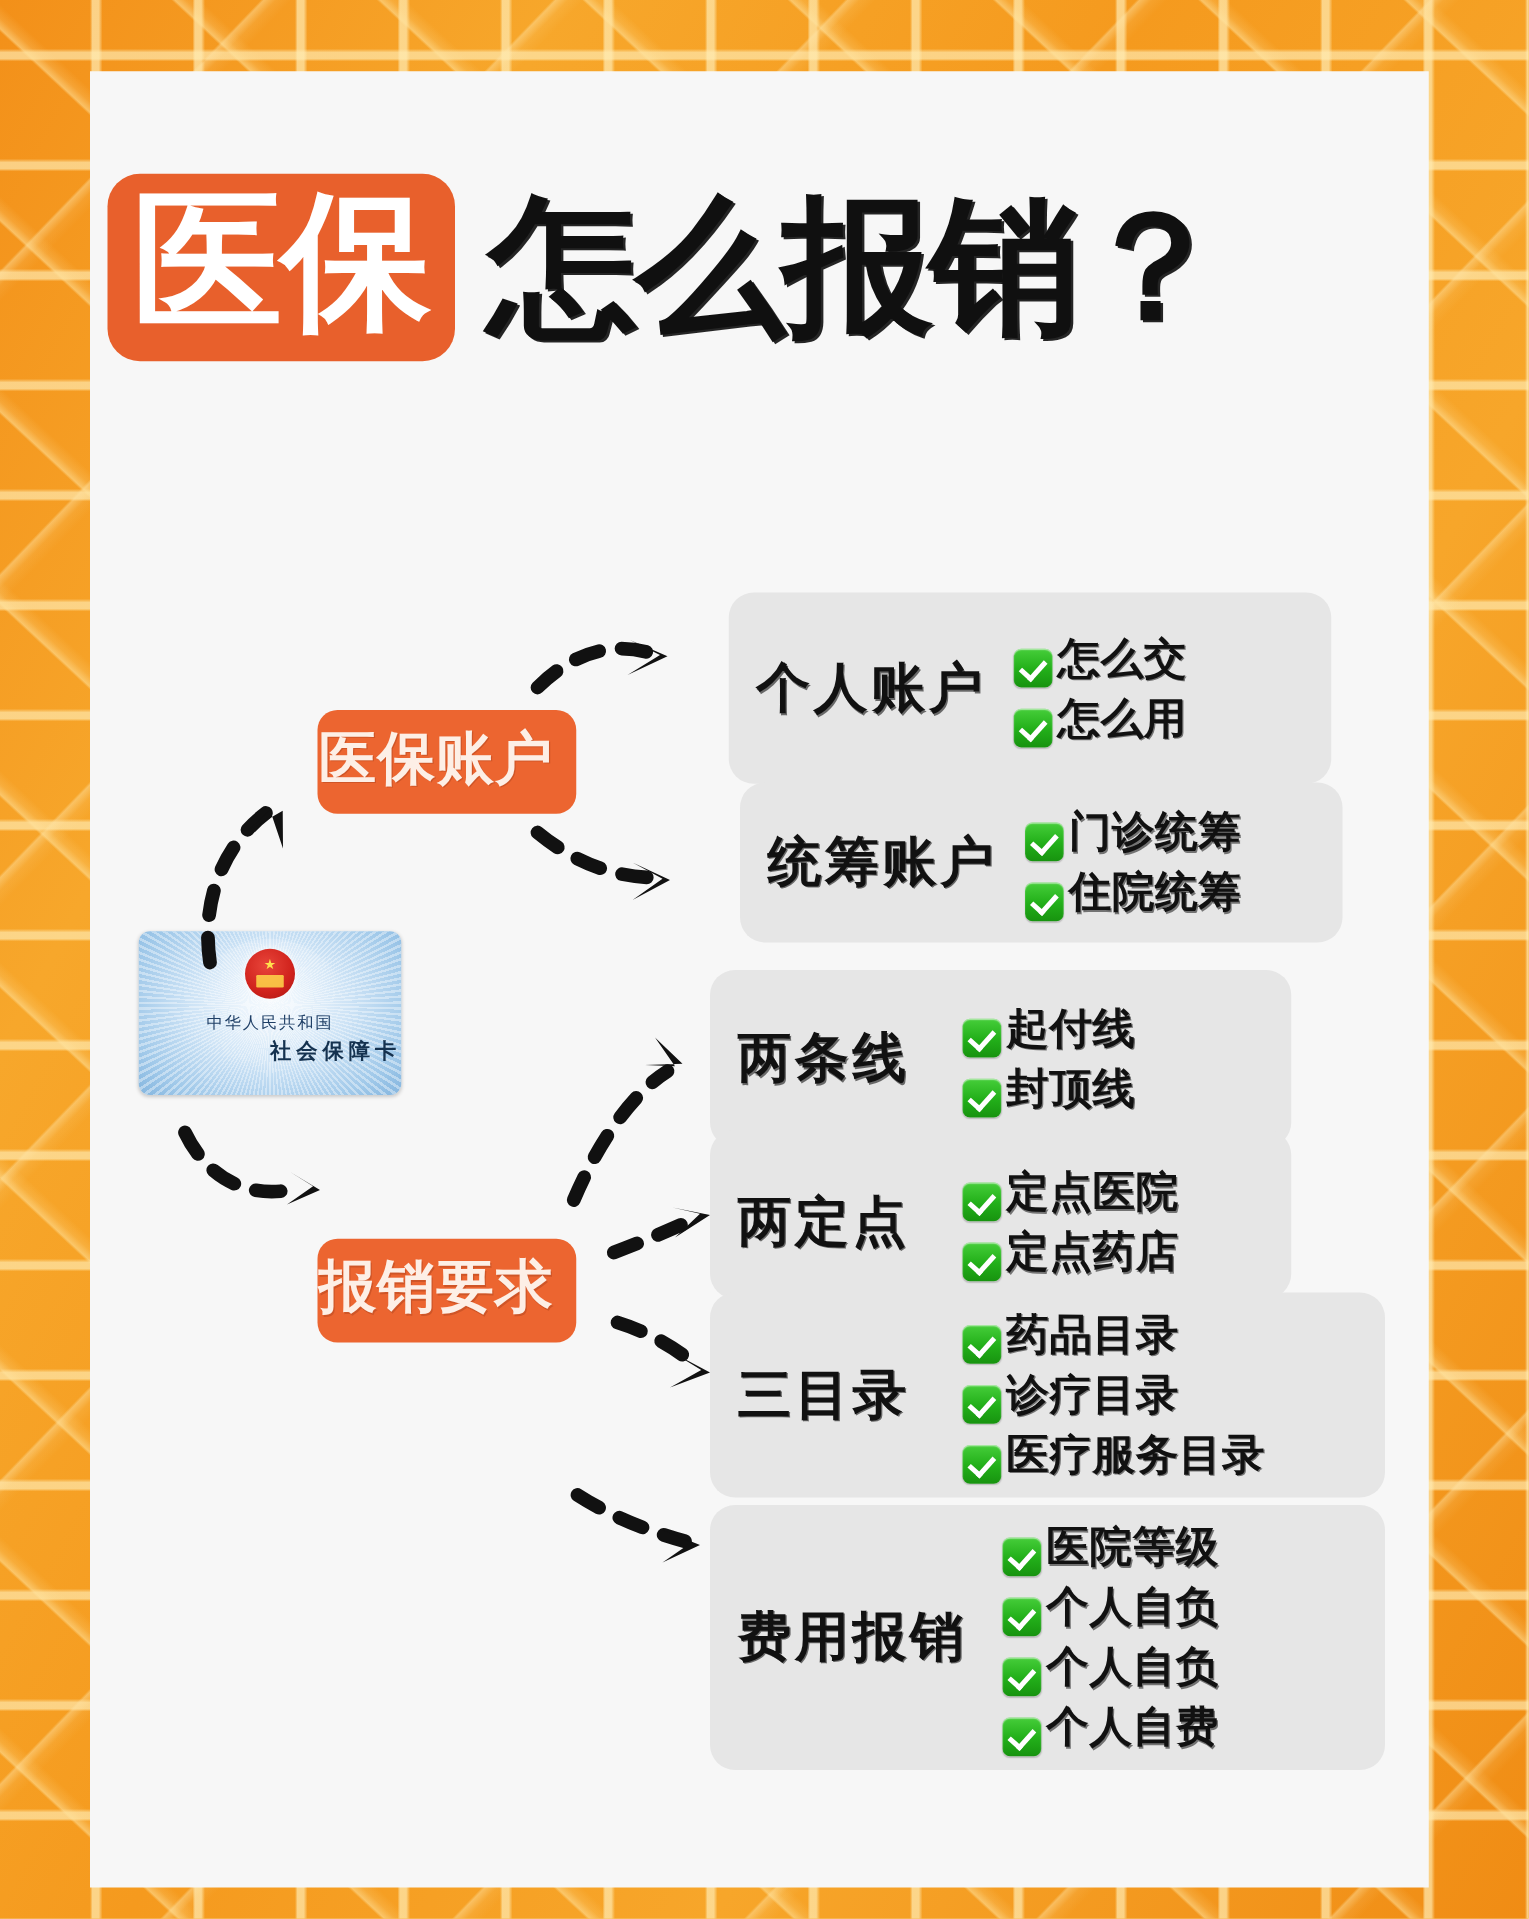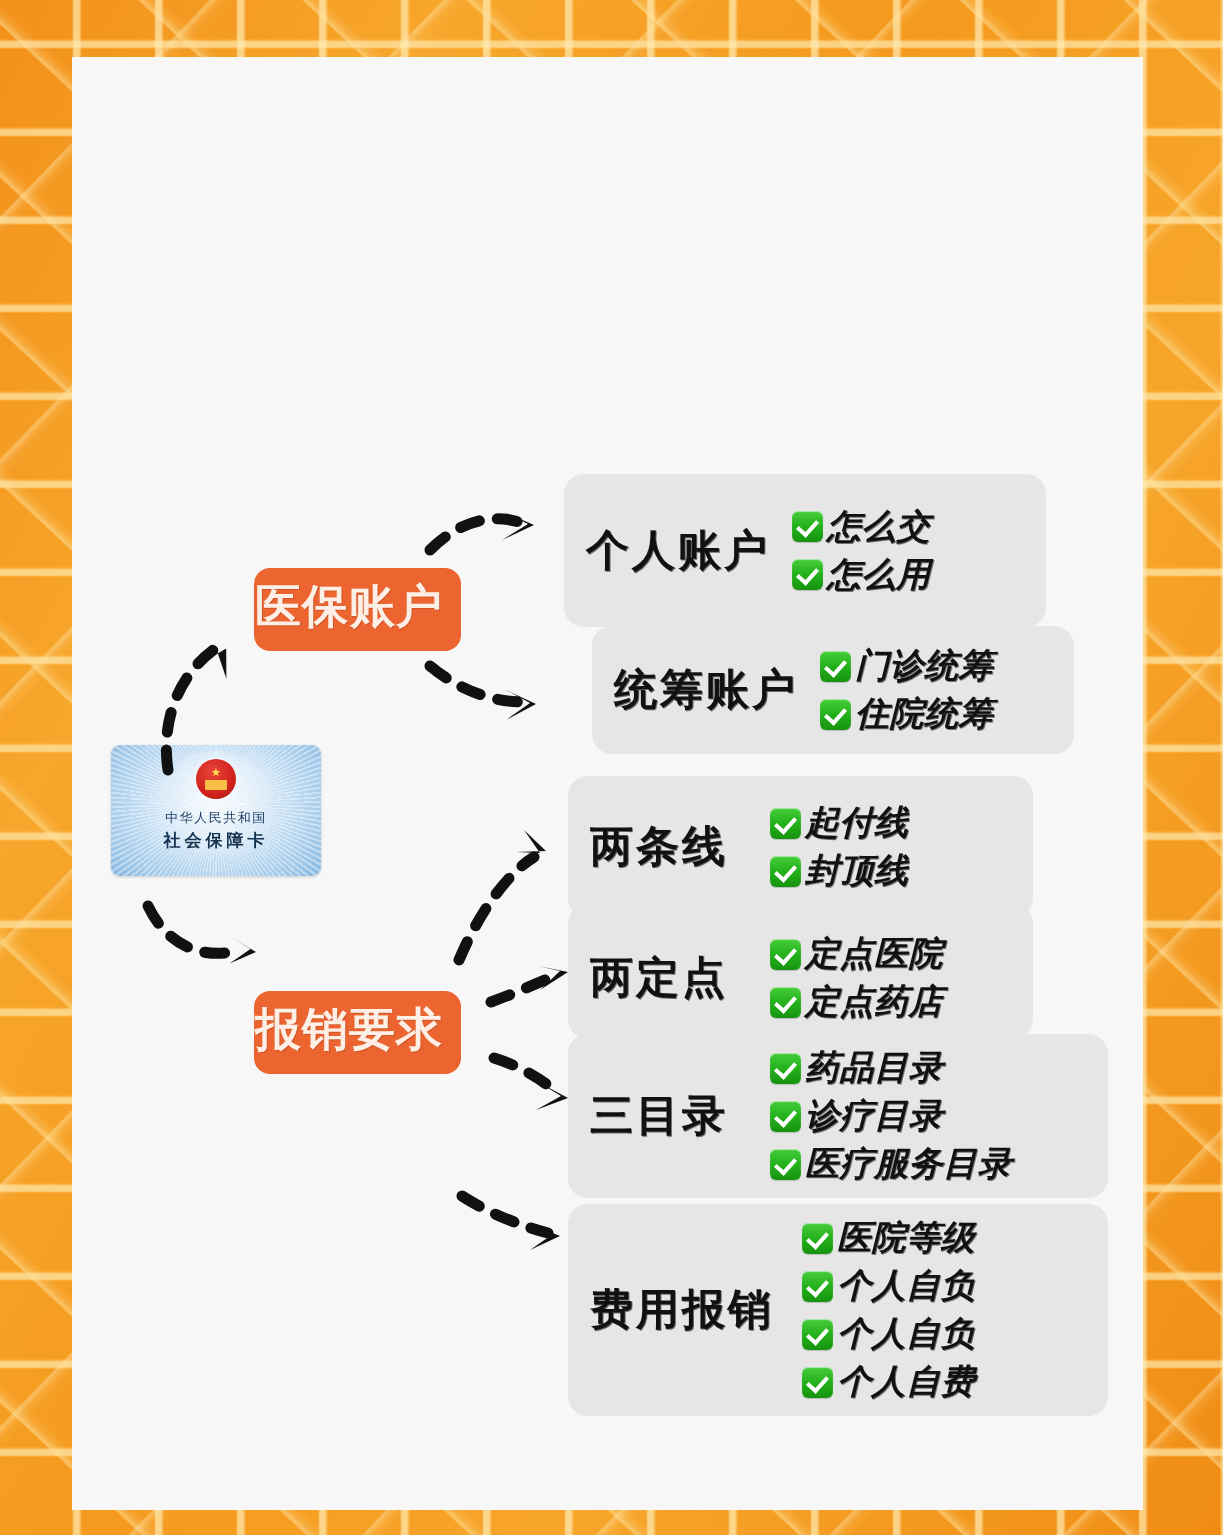--- a/index.html
+++ b/index.html
@@ -159,21 +159,21 @@
     text-align: center;
     font-size: 13px;
     letter-spacing: 1.5px;
     color: #1F3F66;
     font-family: "DejaVu Sans", "Liberation Sans", sans-serif;
   }
   #ss-card .line2 {
     position: absolute;
     left: 0; right: 0;
     top: 84px;
-    text-align: center;
+    text-align: right;
     font-size: 17px;
     font-weight: 700;
     letter-spacing: 4px;
     color: #15324F;
     font-family: "DejaVu Sans", "Liberation Sans", sans-serif;
   }
 
   
   .group-badge {
     position: absolute;
@@ -216,24 +216,23 @@
     white-space: nowrap;
     text-shadow: 1px 1px 0 rgba(0,0,0,0.55);
   }
   .card-items {
     display: flex;
     flex-direction: column;
     justify-content: center;
   }
   .card-item {
     display: flex;
-    align-items: center;
+    align-items: flex-end;
     gap: 4px;
     margin: 1px 0;
-    font-style: italic;
   }
   .chk {
     flex: 0 0 auto;
     width: 31px;
     height: 31px;
     border-radius: 6px;
     background: linear-gradient(180deg, #46CE3A 0%, #23B01A 52%, #17930F 100%);
     box-shadow: inset 0 1px 1px rgba(255,255,255,0.6), 0 1px 1px rgba(0,0,0,0.18);
     position: relative;
   }
@@ -252,39 +251,43 @@
     color: #111111;
     font-size: 34px;
     font-weight: 900;
     letter-spacing: 0.5px;
     font-family: "DejaVu Sans", "Liberation Sans", sans-serif;
     white-space: nowrap;
     text-shadow: 1px 1px 0 rgba(0,0,0,0.5);
   }
 
   
-  #card-0 { left: 564px; top: 474px;  width: 460px; height: 153px; padding: 0 0 0 22px; }
+  #card-0 { left: 583px; top: 474px;  width: 460px; height: 153px; padding: 0 0 0 22px; }
   #card-1 { left: 568px; top: 626px;  width: 460px; height: 128px; padding: 0 0 0 22px; margin-left: 24px; }
   #card-2 { left: 568px; top: 776px;  width: 443px; height: 142px; padding: 0 0 0 22px; }
   #card-3 { left: 568px; top: 904px;  width: 443px; height: 122px; padding: 13px 0 0 22px; }
   #card-4 { left: 568px; top: 1034px; width: 518px; height: 164px; padding: 0 0 0 22px; }
   #card-5 { left: 568px; top: 1204px; width: 518px; height: 212px; padding: 0 0 0 22px; }
 
   #card-0 .card-items, #card-1 .card-items { margin-left: 22px; }
   #card-2 .card-items, #card-3 .card-items { margin-left: 42px; }
   #card-4 .card-items { margin-left: 42px; }
   #card-5 .card-items { margin-left: 28px; }
 </style>
 </head>
 <body>
 
 <div id="poster">
 
   <div id="panel"></div>
 
+  <div id="title-row">
+    <span id="title-badge">医保</span>
+    <span id="title-rest">怎么报销？</span>
+  </div>
 
   <div id="ss-card">
     <div class="rays"></div>
     <div class="heart"></div>
     <div class="emblem">
       <span class="star">★</span>
       <span class="gate"></span>
     </div>
     <div class="line1">中华人民共和国</div>
     <div class="line2">社会保障卡</div>

